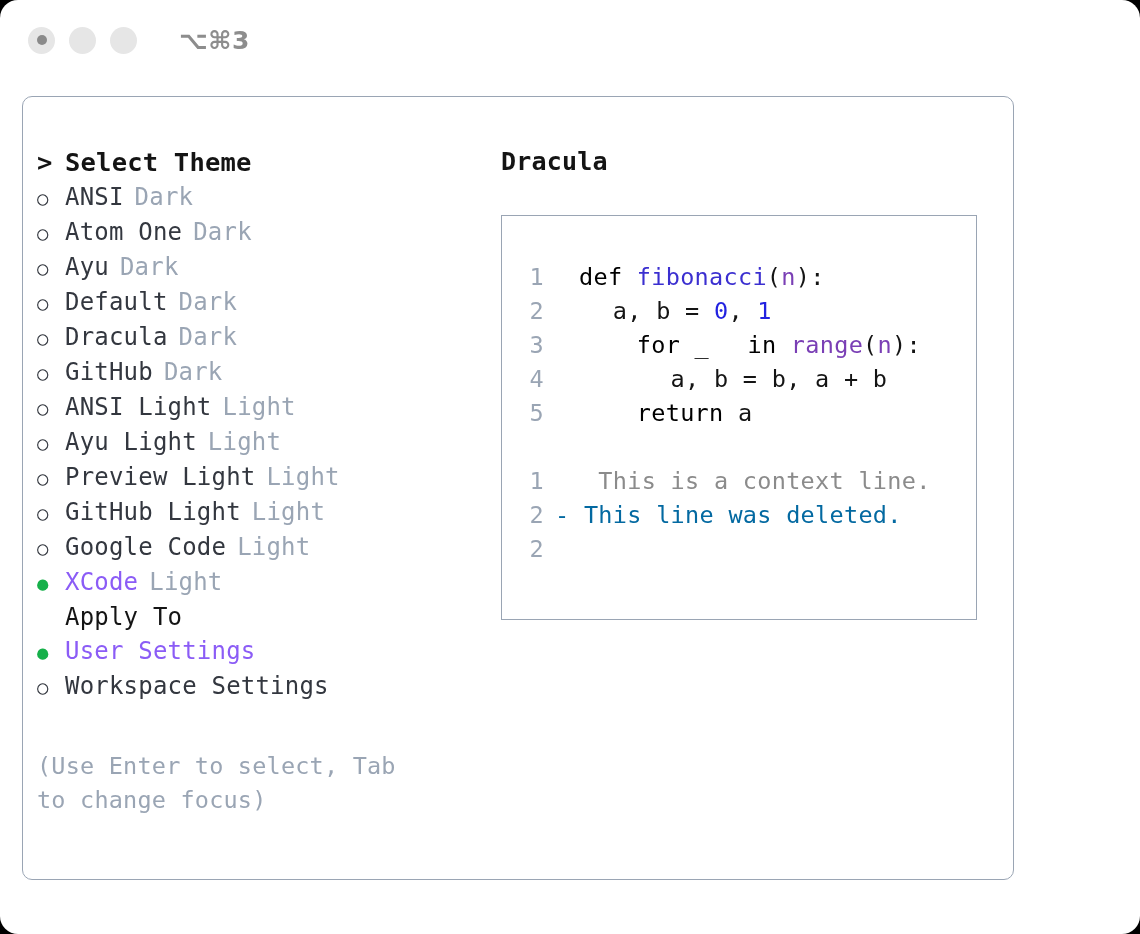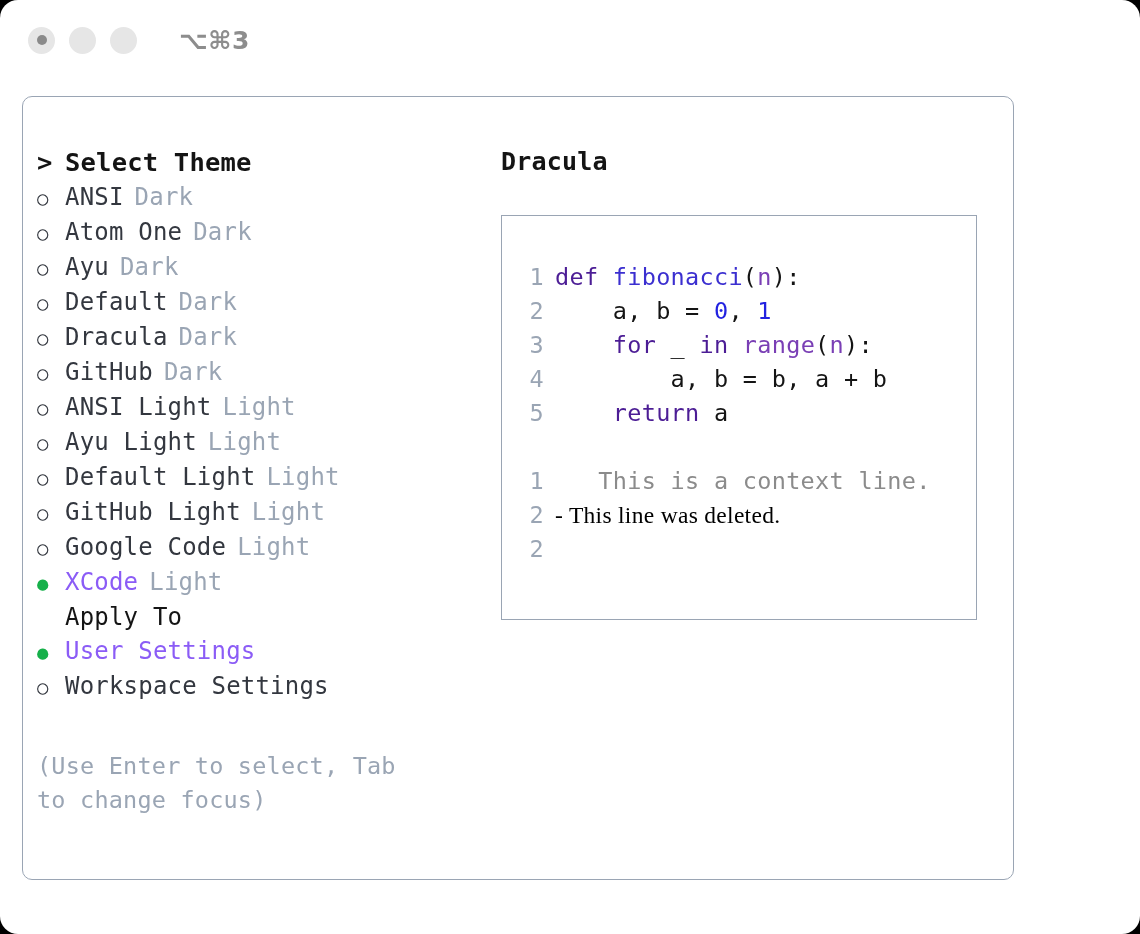--- a/index.html
+++ b/index.html
@@ -183,29 +183,29 @@
   .lineno {
     width: 28px;
     flex: none;
     text-align: right;
     color: #9aa5b4;
     margin-right: 11px;
   }
   .code-text { white-space: pre; color: #141414; }
   .blank-line { height: 34px; }
 
-  .tok-kw   { color: #4c1d95; }
+  .tok-kw   { color: #000000; margin-left: 24px; }
   .tok-fn   { color: #3b2fd0; }
   .tok-num  { color: #2222e0; }
   .tok-bi   { color: #7a3fb5; }
   .tok-var  { color: #141414; }
   .tok-punc { color: #141414; }
 
   .diff-ctx { color: #8b8b8b; }
-  .diff-del { color: #000000; font-family: Liberation Serif, serif; }
+  .diff-del { color: #0369a1; }
   .diff-add { color: #13c013; }
 </style>
 </head>
 <body>
 
 <div id="app-window">
 
   <div id="titlebar">
     <div class="tb-dot">
       <div class="inner-dot"></div>
@@ -261,21 +261,21 @@
               <span class="opt-label">ANSI Light</span>
               <span class="opt-variant">Light</span>
             </div>
             <div class="opt-row">
               <span class="marker">○</span>
               <span class="opt-label">Ayu Light</span>
               <span class="opt-variant">Light</span>
             </div>
             <div class="opt-row">
               <span class="marker">○</span>
-              <span class="opt-label">Default Light</span>
+              <span class="opt-label">Preview Light</span>
               <span class="opt-variant">Light</span>
             </div>
             <div class="opt-row">
               <span class="marker">○</span>
               <span class="opt-label">GitHub Light</span>
               <span class="opt-variant">Light</span>
             </div>
             <div class="opt-row">
               <span class="marker">○</span>
               <span class="opt-label">Google Code</span>

